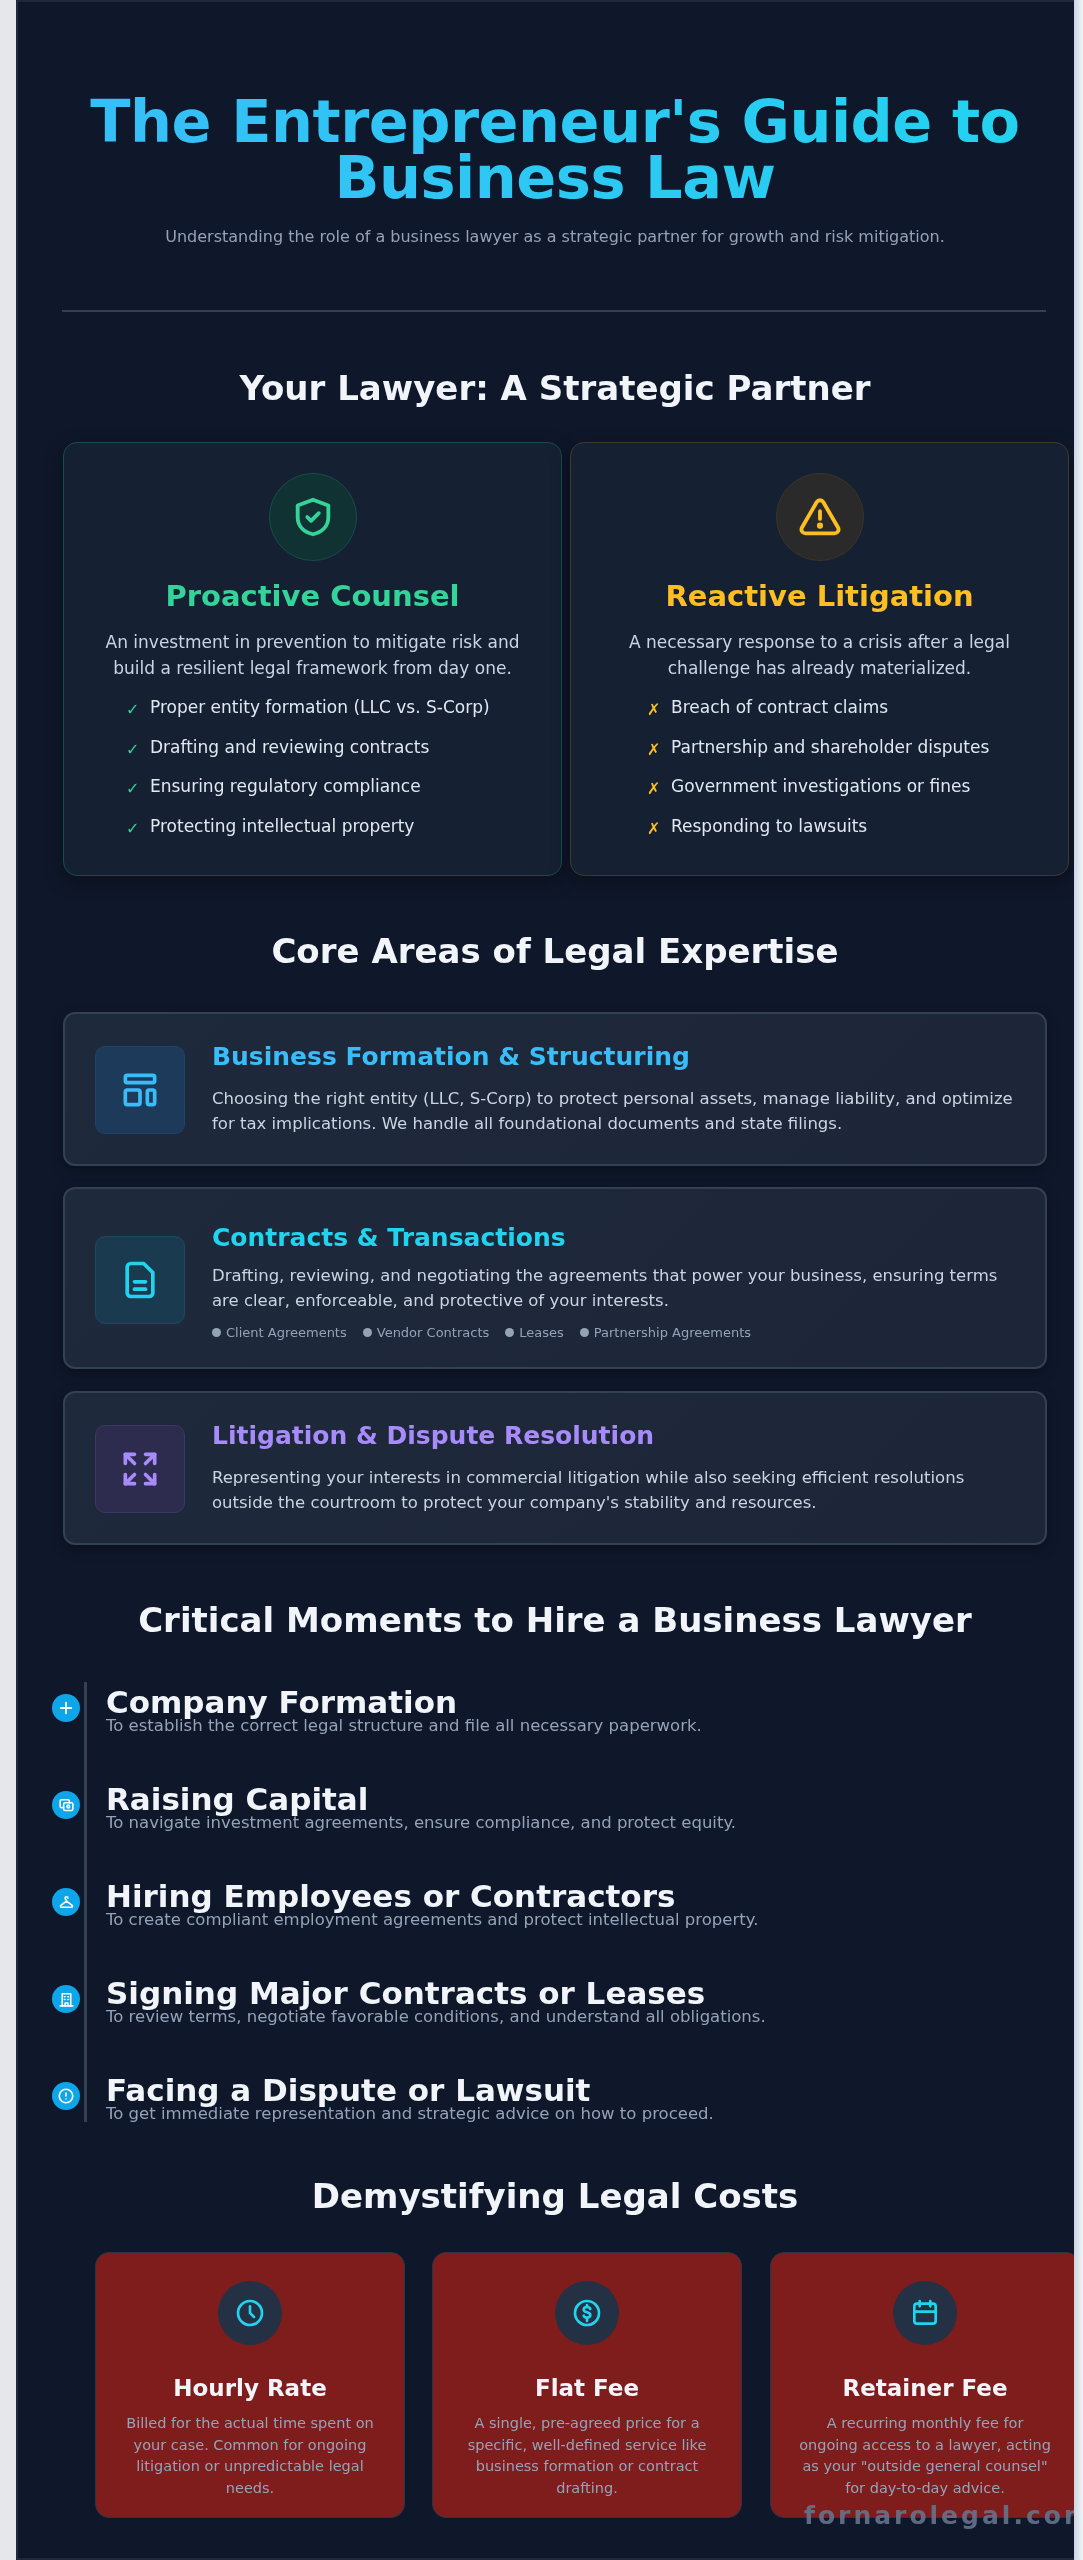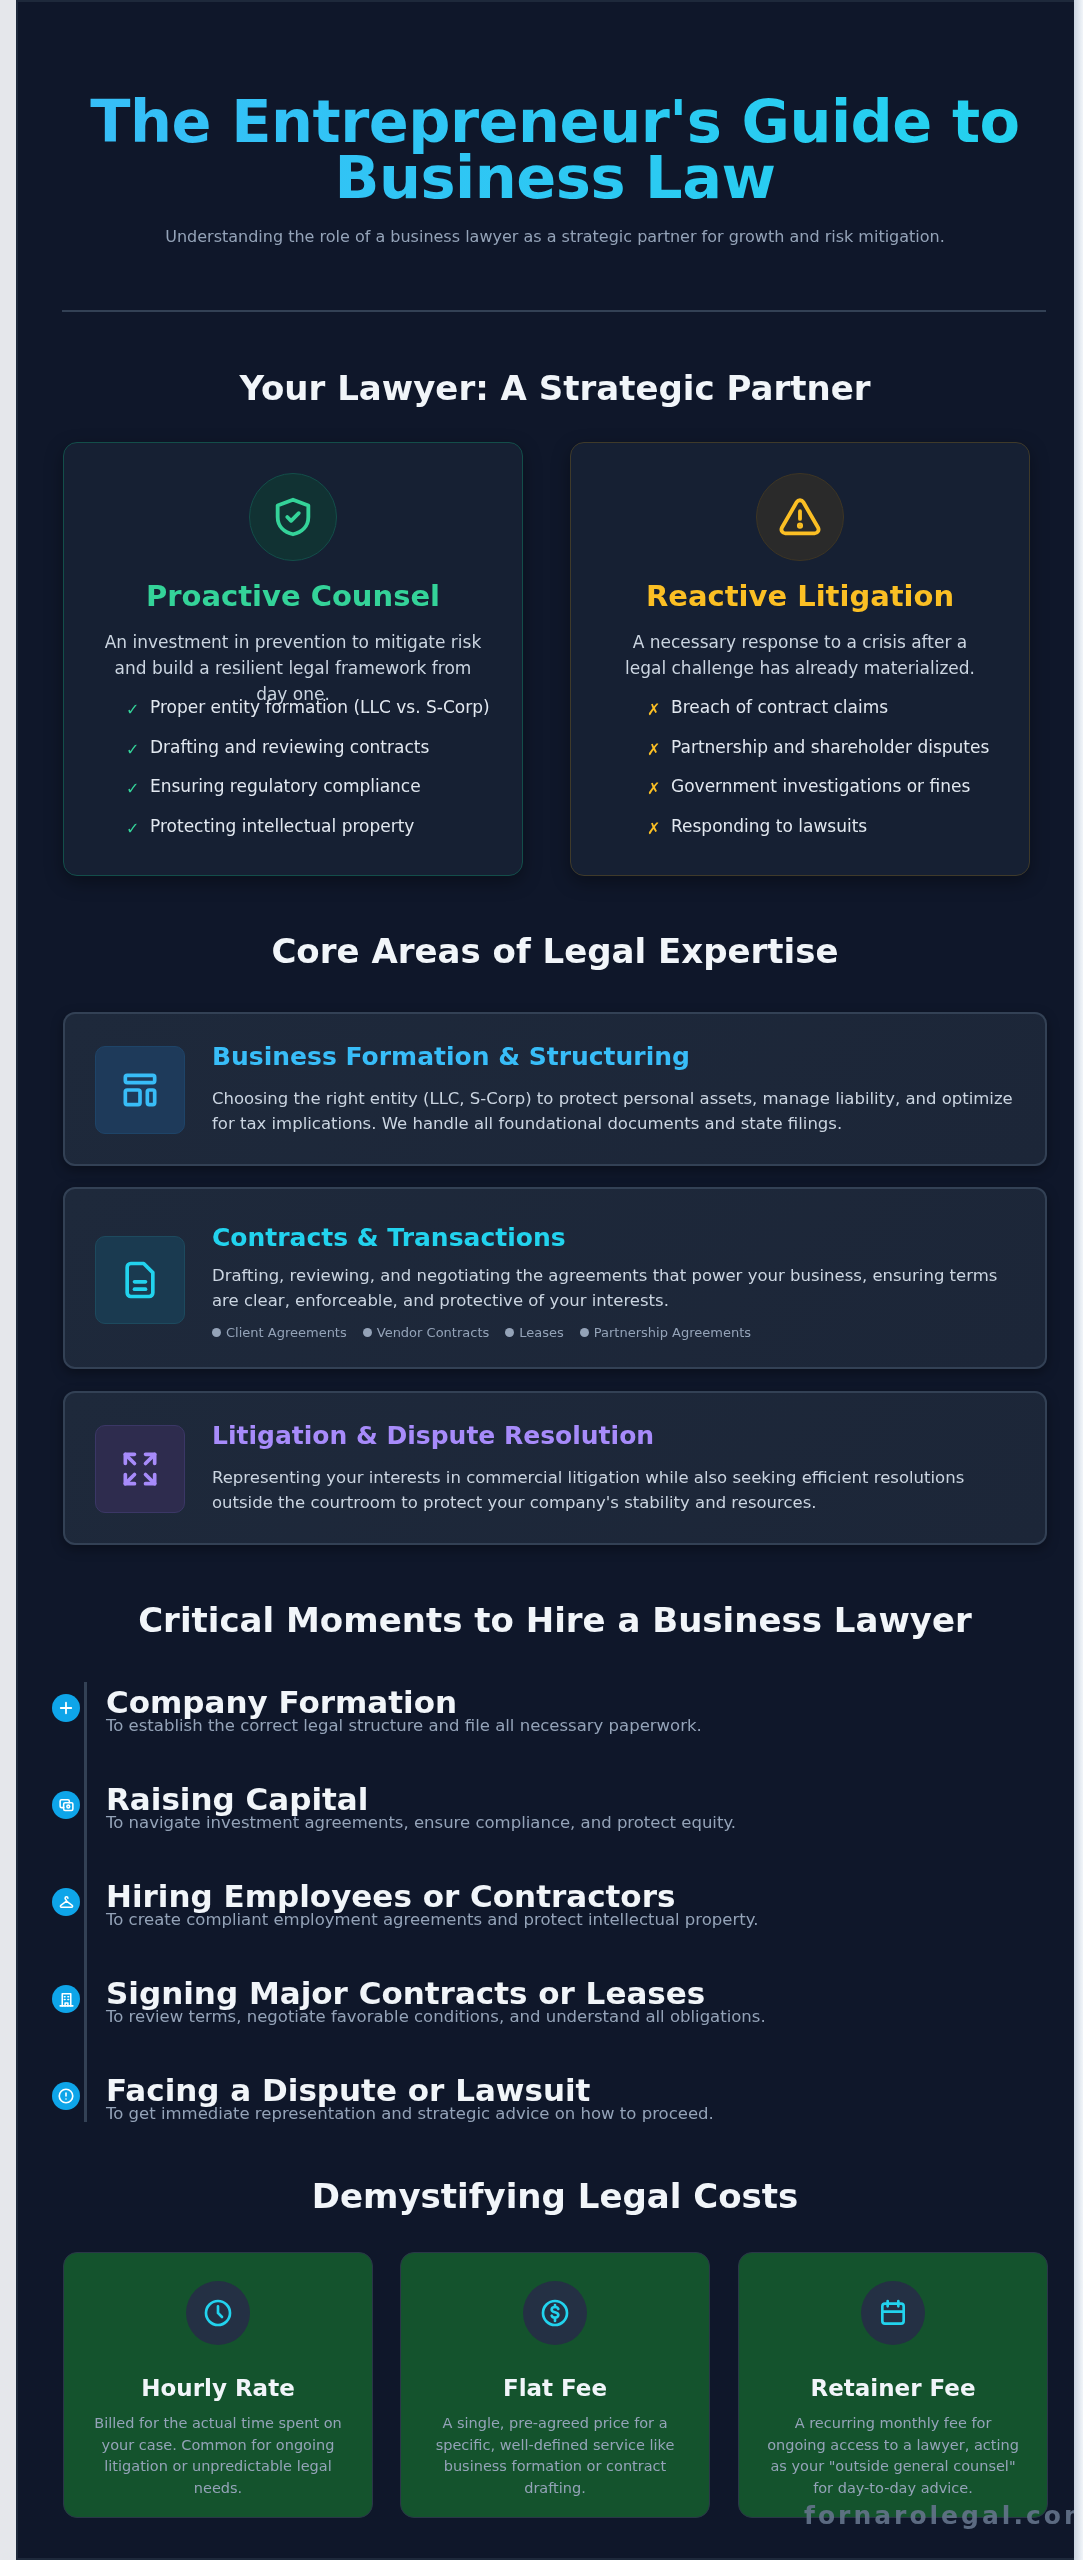--- a/index.html
+++ b/index.html
@@ -25,21 +25,21 @@
     }
     .divider { position: absolute; left: 44px; top: 308px; width: 984px; height: 2px; background: #334155; }
 
     .section-title {
       position: absolute; left: 0; width: 1074px; text-align: center;
       font-size: 34px; font-weight: bold; color: #f1f5f9;
     }
 
     
     .cmp-card {
-      position: absolute; top: 440px; width: 460px; height: 434px;
+      position: absolute; top: 440px; width: 499px; height: 434px;
       background: #162033; border-radius: 14px; border: 1px solid;
       box-shadow: 0 6px 18px rgba(0,0,0,0.35);
     }
     .cmp-card.pro { left: 45px; border-color: #134e4a; }
     .cmp-card.re { left: 552px; border-color: #3f3a2a; }
     .cmp-icon {
       position: absolute; left: 50%; top: 30px; width: 88px; height: 88px; margin-left: -44px;
       border-radius: 50%; display: flex; align-items: center; justify-content: center;
     }
     .pro .cmp-icon { background: #113233; border: 1px solid #134e4a; }
@@ -75,21 +75,21 @@
     .tl-dot {
       position: absolute; left: 34px; width: 28px; height: 28px; border-radius: 50%;
       background: #0ea5e9; display: flex; align-items: center; justify-content: center;
     }
     .tl-title { position: absolute; left: 88px; top: 0; font-size: 31px; font-weight: bold; color: #f1f5f9; white-space: nowrap; }
     .tl-desc { position: absolute; left: 88px; top: 32px; font-size: 16.5px; color: #94a3b8; white-space: nowrap; }
 
     
     .cost-card {
       position: absolute; top: 2250px; width: 310px; height: 266px;
-      background: #14532d; border: 1px solid #2a3648; border-radius: 14px;
+      background: #7f1d1d; border: 1px solid #2a3648; border-radius: 14px; margin-left: 32px;
     }
     .cost-icon {
       position: absolute; left: 50%; top: 28px; width: 64px; height: 64px; margin-left: -32px;
       border-radius: 50%; background: #243044; display: flex; align-items: center; justify-content: center;
     }
     .cost-title { position: absolute; left: 0; top: 122px; width: 100%; text-align: center; font-size: 23px; font-weight: bold; color: #f1f5f9; }
     .cost-desc { position: absolute; left: 26px; top: 160px; width: calc(100% - 52px); text-align: center; font-size: 14.5px; line-height: 21.5px; color: #94a3b8; }
     .watermark { position: absolute; left: 786px; top: 2499px; font-size: 25px; font-weight: bold; letter-spacing: 3px; color: #64748b; opacity: 0.9; }
   </style>
 </head>

